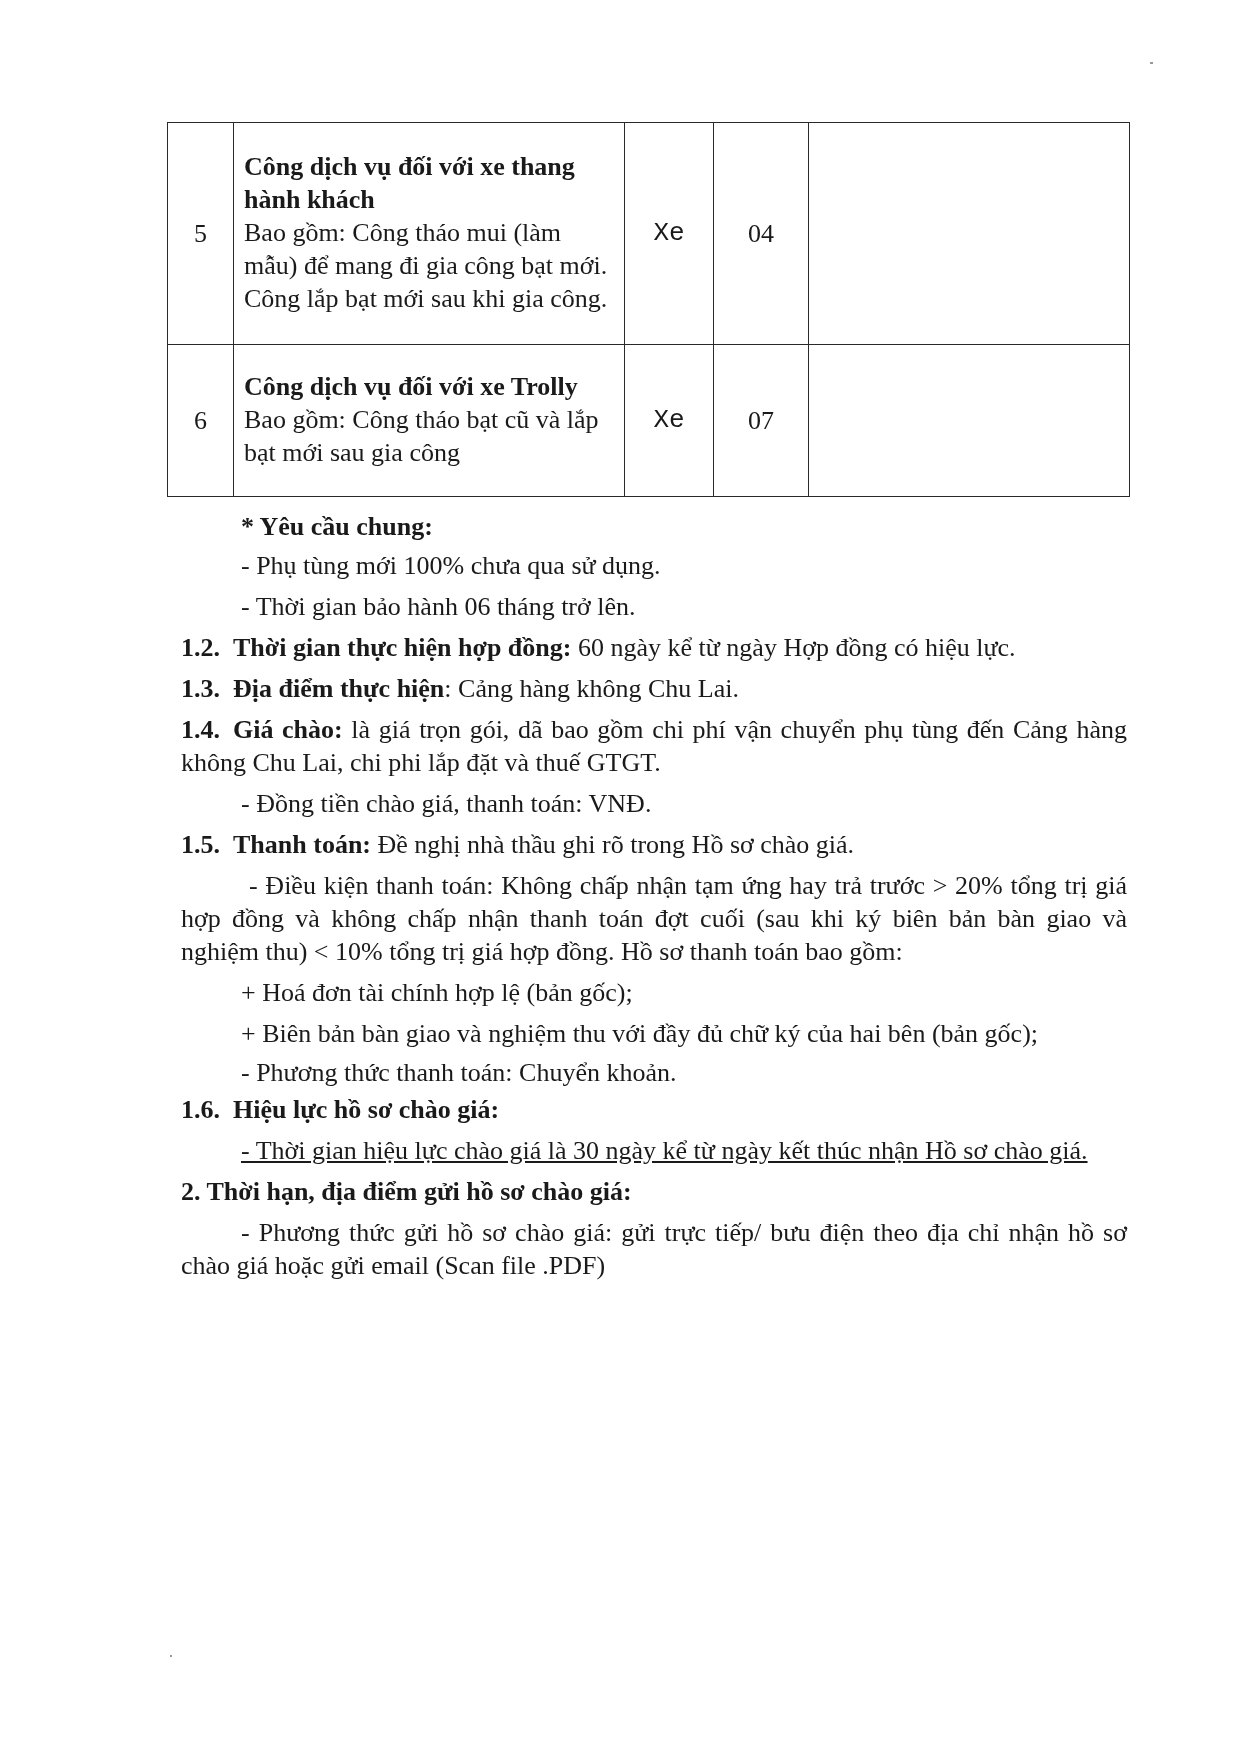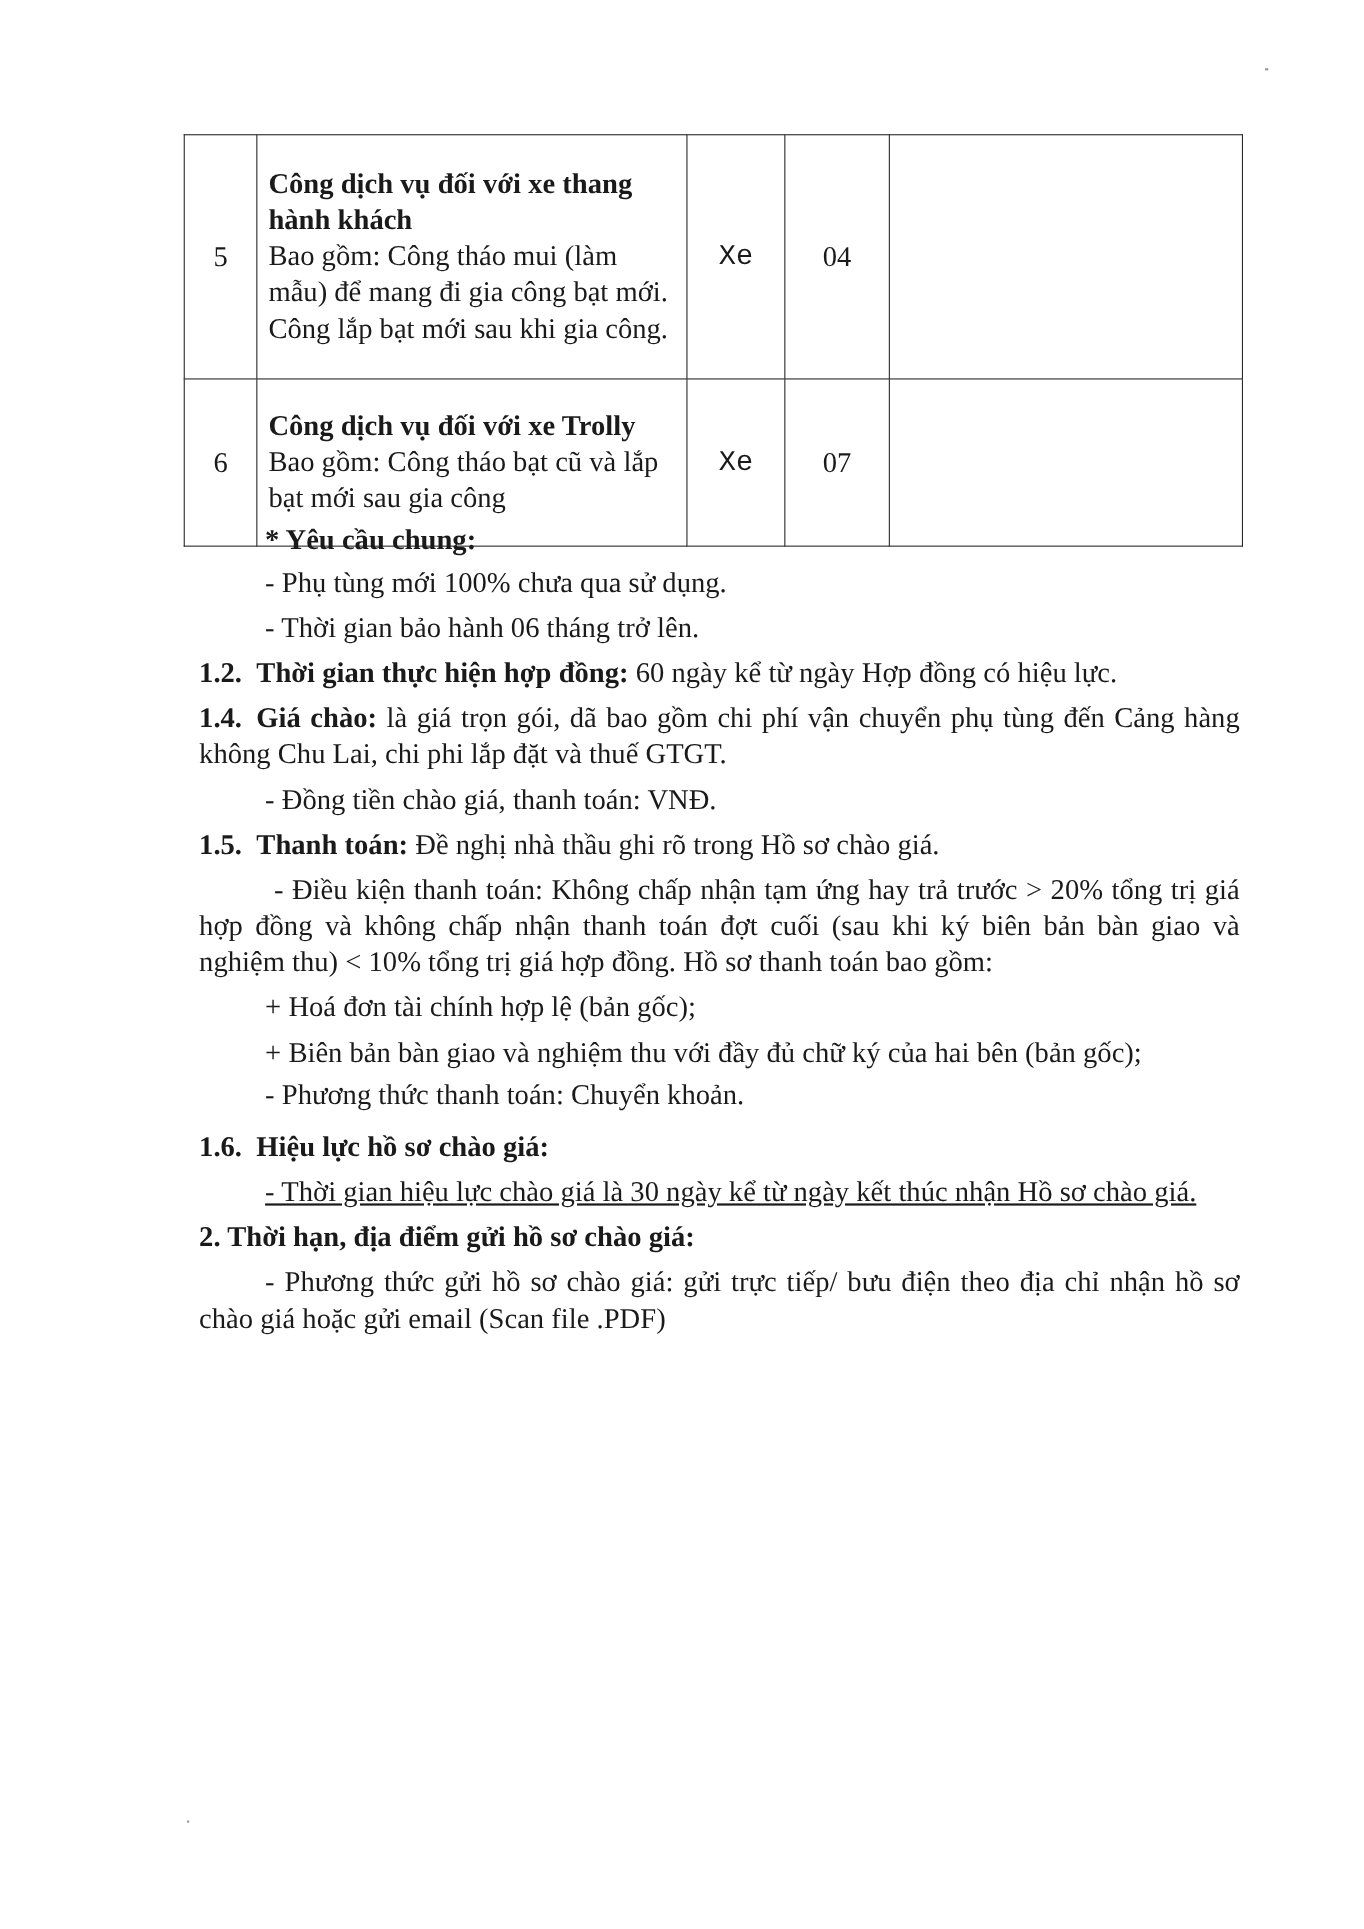--- a/index.html
+++ b/index.html
@@ -18,21 +18,21 @@
   table.spec td { border: 1.5px solid #2a2a2a; vertical-align: middle; padding: 0; }
   td.c-no { width: 65px; text-align: center; }
   td.c-desc { width: 372px; padding: 4px 8px 6px 10px !important; vertical-align: top; }
   td.c-unit { width: 88px; text-align: center; font-family: Liberation Mono, monospace; }
   td.c-qty { width: 94px; text-align: center; }
   td.c-note { }
   .row5 { height: 222px; }
   .row6 { height: 152px; }
   .bold { font-weight: bold; }
   .body {
-    position: absolute; left: 181px; top: 474px; width: 946px;
+    position: absolute; left: 181px; top: 510px; width: 946px;
     font-size: 26px;
   }
   .p { margin: 0; text-align: justify; line-height: 33px; }
   .ind { text-indent: 60px; }
   .ind2 { text-indent: 68px; }
   .ind-head { padding-left: 60px; }
   .sec { }
   .sec .num { font-weight: bold; display: inline-block; min-width: 52px; }
   .sec .ttl { font-weight: bold; }
 </style>
@@ -72,33 +72,36 @@
   <div class="body">
 
     <p class="p bold ind-head" style="margin-bottom:6px;">* Yêu cầu chung:</p>
     <p class="p ind-head" style="margin-bottom:8px;">- Phụ tùng mới 100% chưa qua sử dụng.</p>
     <p class="p ind-head" style="margin-bottom:8px;">- Thời gian bảo hành 06 tháng trở lên.</p>
 
     <p class="p sec" style="margin-bottom:8px;">
       <span class="num">1.2.</span><span class="ttl">Thời gian thực hiện hợp đồng:</span><span> 60 ngày kể từ ngày Hợp đồng có hiệu lực.</span>
     </p>
 
+    <p class="p sec" style="margin-bottom:8px;">
+      <span class="num">1.3.</span><span class="ttl">Địa điểm thực hiện</span><span>: Cảng hàng không Chu Lai.</span>
+    </p>
 
     <p class="p sec" style="margin-bottom:8px;">
       <span class="num">1.4.</span><span class="ttl">Giá chào:</span><span> là giá trọn gói, dã bao gồm chi phí vận chuyển phụ tùng đến Cảng hàng không Chu Lai, chi phi lắp đặt và thuế GTGT.</span>
     </p>
     <p class="p ind-head" style="margin-bottom:8px;">- Đồng tiền chào giá, thanh toán: VNĐ.</p>
 
     <p class="p sec" style="margin-bottom:8px;">
       <span class="num">1.5.</span><span class="ttl">Thanh toán:</span><span> Đề nghị nhà thầu ghi rõ trong Hồ sơ chào giá.</span>
     </p>
     <p class="p ind2" style="margin-bottom:8px;">-  Điều kiện thanh toán: Không chấp nhận tạm ứng hay trả trước &gt; 20% tổng trị giá hợp đồng và không chấp nhận thanh toán đợt cuối (sau khi ký biên bản bàn giao và nghiệm thu) &lt; 10% tổng trị giá hợp đồng. Hồ sơ thanh toán bao gồm:</p>
     <p class="p ind-head" style="margin-bottom:8px;">+ Hoá đơn tài chính hợp lệ (bản gốc);</p>
     <p class="p ind" style="margin-bottom:6px;">+ Biên bản bàn giao và nghiệm thu với đầy đủ chữ ký của hai bên (bản gốc);</p>
-    <p class="p ind-head" style="margin-bottom:14px;font-family:Liberation Serif, serif;">-  Phương thức thanh toán: Chuyển khoản.</p>
+    <p class="p ind-head" style="margin-bottom:4px;font-family:Liberation Serif, serif;">-  Phương thức thanh toán: Chuyển khoản.</p>
 
     <p class="p sec" style="margin-bottom:8px;">
       <span class="num">1.6.</span><span class="ttl">Hiệu lực hồ sơ chào giá:</span>
     </p>
     <p class="p ind" style="margin-bottom:8px;text-decoration:underline;">- Thời gian hiệu lực chào giá là 30 ngày kể từ ngày kết thúc nhận Hồ sơ chào giá.</p>
 
     <p class="p bold" style="margin-bottom:8px;">2. Thời hạn, địa điểm gửi hồ sơ chào giá:</p>
     <p class="p ind" style="margin-bottom:8px;">- Phương thức gửi hồ sơ chào giá: gửi trực tiếp/ bưu điện theo địa chỉ nhận hồ sơ chào giá hoặc gửi email (Scan file .PDF)</p>
 
   </div>

